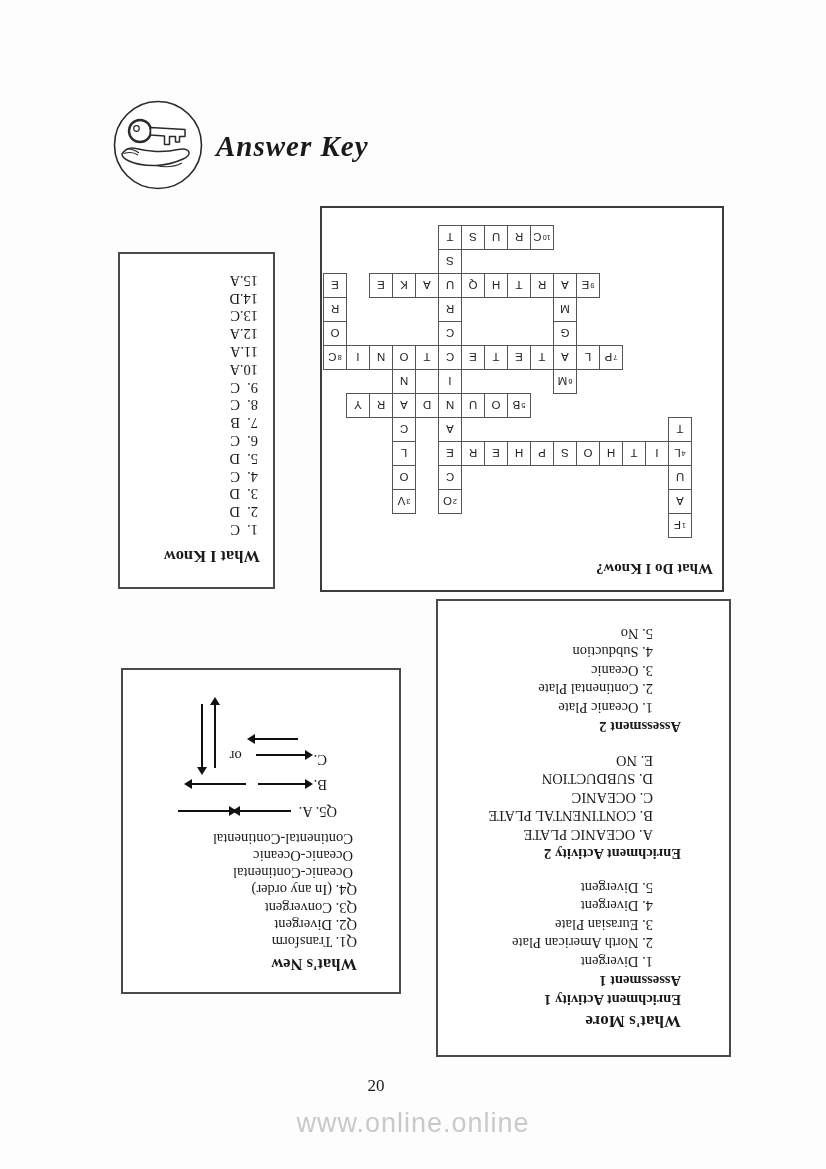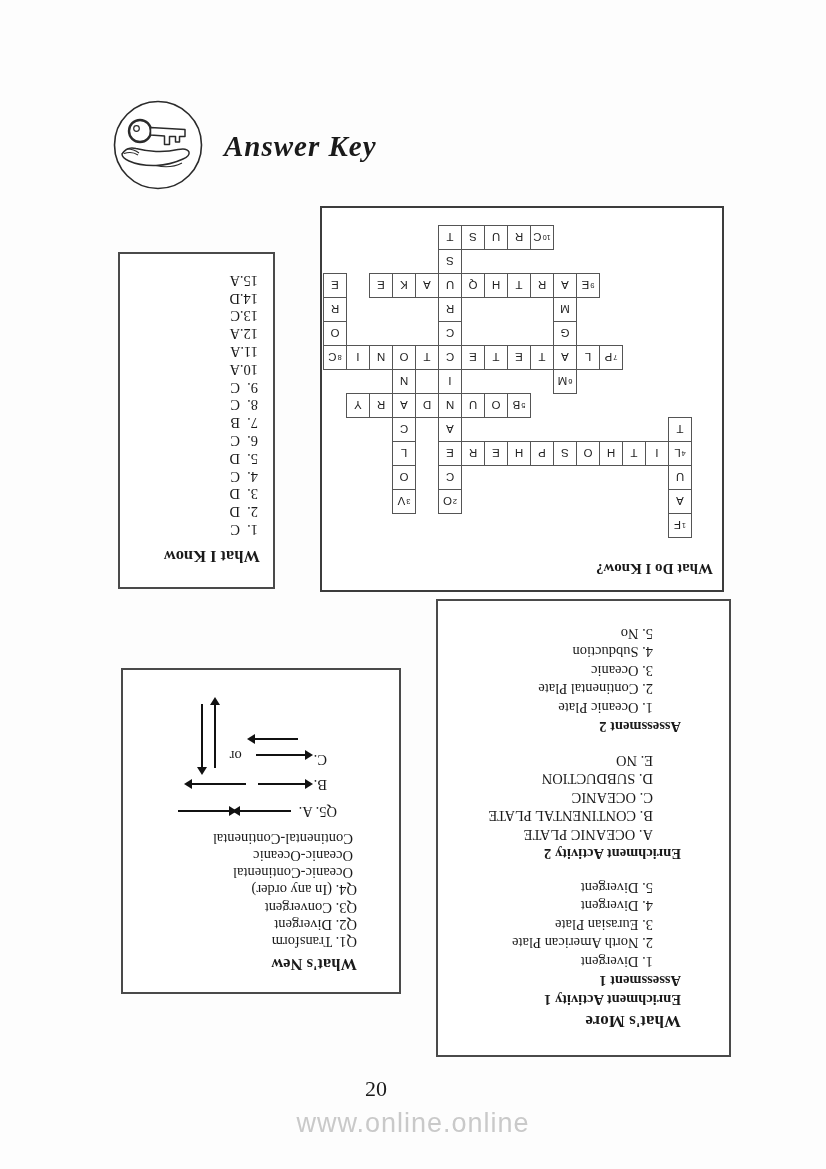--- a/index.html
+++ b/index.html
@@ -3,21 +3,21 @@
 <meta charset="utf-8">
 <style>
   html,body{margin:0;padding:0;}
   body{width:826px;height:1169px;position:relative;background:#fdfdfd;
        font-family:"Liberation Serif", serif;color:#1a1a1a;overflow:hidden;}
   .box{position:absolute;background:#fff;border:2px solid #4a4a4a;}
   .flip{position:absolute;left:0;top:0;right:0;bottom:0;transform:rotate(180deg);}
 
   
   .hdr-icon{position:absolute;left:112px;top:99px;width:92px;height:92px;}
-  .hdr-title{position:absolute;left:224px;top:130px;font-size:29px;font-weight:bold;
+  .hdr-title{position:absolute;left:216px;top:130px;font-size:29px;font-weight:bold;
              font-style:italic;letter-spacing:1px;}
 
   
   #cw-box{left:320px;top:206px;width:400px;height:382px;border-color:#3c3c3c;}
   .cw-title{position:absolute;left:9px;top:13px;font-size:15px;font-weight:bold;}
   #cw-grid{position:absolute;left:30px;top:52px;width:369px;height:313px;}
   .cw-cell{position:absolute;width:24px;height:25px;border:1px solid #555;background:#fff;
            box-sizing:border-box;display:flex;align-items:center;justify-content:center;
            font-family:"Liberation Sans", sans-serif;}
   .cw-num{font-size:7.5px;margin-right:1px;color:#222;}
@@ -53,21 +53,21 @@
   .av{display:inline-block;position:relative;width:2px;background:#111;}
   .av::after{content:"";position:absolute;left:-4px;border-left:5px solid transparent;
              border-right:5px solid transparent;}
   .av.down::after{bottom:-7px;border-top:8px solid #111;}
   .av.up::after{top:-7px;border-bottom:8px solid #111;}
   .c-stack{display:flex;flex-direction:column;margin-top:6px;}
   .or-lbl{margin:4px 10px 0 12px;}
   .v-pair{display:flex;gap:11px;margin-left:4px;}
 
   
-  .page-num{position:absolute;left:0;top:1076px;width:752px;text-align:center;font-size:22px;}
+  .page-num{position:absolute;left:0;top:1076px;width:752px;text-align:center;font-size:17px;}
   .watermark{position:absolute;left:0;top:1108px;width:826px;text-align:center;
              font-family:"Liberation Sans", sans-serif;font-size:27px;color:#c9c9c9;
              letter-spacing:1px;}
 </style>
 </head>
 <body>
 
 <svg class="hdr-icon" viewBox="0 0 92 92">
   <circle cx="46" cy="46" r="43.5" fill="#fff" stroke="#2b2b2b" stroke-width="1.6"></circle>
   <circle cx="28" cy="32" r="11" fill="none" stroke="#2b2b2b" stroke-width="2.4"></circle>

